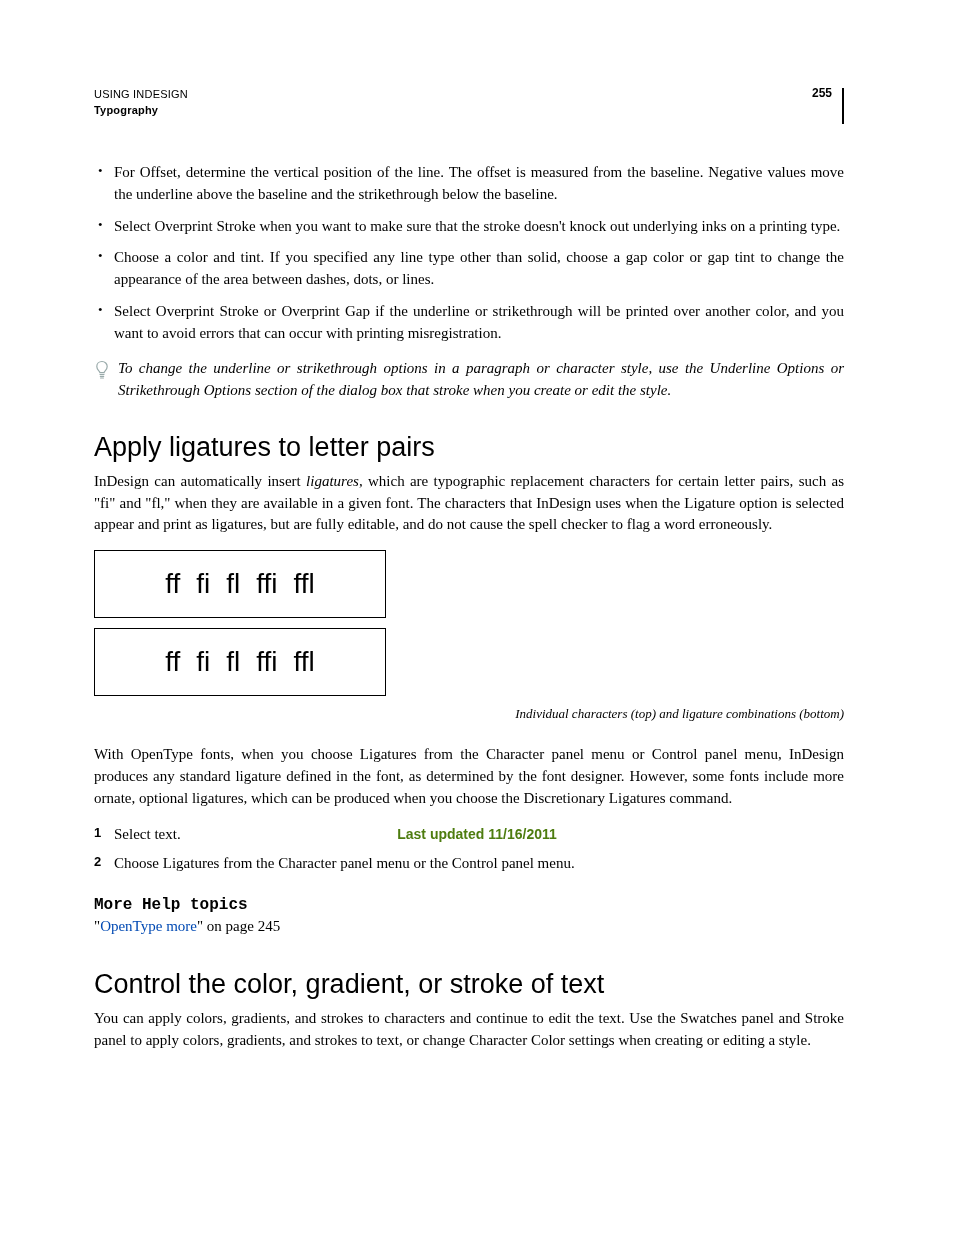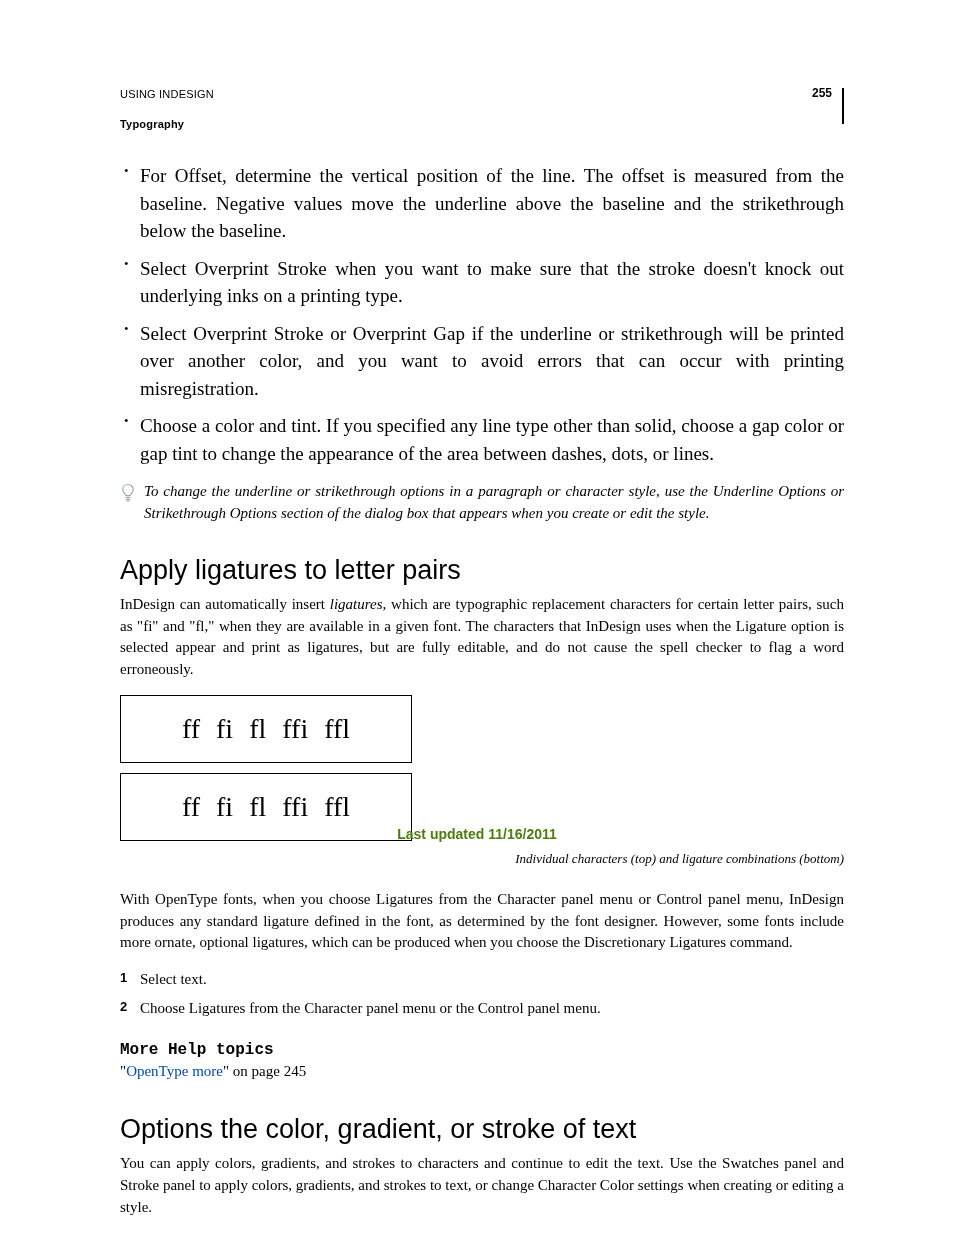--- a/index.html
+++ b/index.html
@@ -1,31 +1,31 @@
 <!DOCTYPE html>
 <html><head>
 <meta charset="utf-8">
 <style>
   * { margin: 0; padding: 0; box-sizing: border-box; }
   html, body { width: 954px; height: 1235px; background: #fff; font-family: "Minion Pro", Georgia, "Times New Roman", serif; color: #000; }
-  .page { position: relative; width: 954px; height: 898px; padding: 88px 110px 0 120px; }
+  .page { position: relative; width: 954px; height: 898px; padding: 88px 110px 0 94px; }
   .running-head { position: relative; border-right: 2px solid #000; padding-right: 12px; padding-bottom: 6px; margin-bottom: 38px; height: 36px; }
   .rh-left { font-size: 11px; letter-spacing: 0.2px; }
   .rh-title { font-family: "Myriad Pro", "Segoe UI", Arial, sans-serif; font-size: 11px; }
-  .rh-section { font-family: "Myriad Pro", "Segoe UI", Arial, sans-serif; font-weight: 700; font-size: 11px; margin-top: 18px; }
+  .rh-section { font-family: "Myriad Pro", "Segoe UI", Arial, sans-serif; font-weight: 700; font-size: 11px; margin-top: 4px; }
   .rh-page { position: absolute; right: 10px; top: -2px; font-family: "Myriad Pro", "Segoe UI", Arial, sans-serif; font-weight: 700; font-size: 12px; }
   ul.bullets { list-style: none; margin: 0 0 14px 0; }
-  ul.bullets > li { position: relative; padding-left: 20px; font-size: 19px; line-height: 1.45; margin-bottom: 10px; text-align: justify; }
+  ul.bullets > li { position: relative; padding-left: 20px; font-size: 15px; line-height: 1.45; margin-bottom: 10px; text-align: justify; }
   ul.bullets > li::before { content: "•"; position: absolute; left: 4px; top: 0; font-size: 13px; }
   .tip-row { display: flex; align-items: flex-start; gap: 6px; font-style: italic; font-size: 15px; line-height: 1.45; margin-bottom: 30px; text-align: justify; }
   .tip-icon { flex: 0 0 18px; margin-top: 2px; }
   h2.section { font-family: "Myriad Pro", "Segoe UI", Arial, sans-serif; font-weight: 400; font-size: 27px; margin-bottom: 8px; }
   p.body { font-size: 15px; line-height: 1.45; margin-bottom: 14px; text-align: justify; }
   .lig-figure { margin: 6px 0 8px 0; }
-  .lig-box { border: 1px solid #000; width: 292px; height: 68px; display: flex; align-items: center; justify-content: center; margin-bottom: 10px; font-family: Liberation Serif, serif; font-size: 28px; letter-spacing: 0; }
+  .lig-box { border: 1px solid #000; width: 292px; height: 68px; display: flex; align-items: center; justify-content: center; margin-bottom: 10px; font-family: Liberation Sans, sans-serif; font-size: 28px; letter-spacing: 0; }
   .lig-box span { margin: 0 8px; }
   .lig-box.lig-on { font-feature-settings: "liga" 1, "dlig" 1; }
   .caption { font-style: italic; font-size: 13px; margin-bottom: 22px; text-align: right; }
   ol.steps { list-style: none; counter-reset: step; margin-bottom: 22px; }
   ol.steps > li { counter-increment: step; position: relative; padding-left: 20px; font-size: 15px; line-height: 1.5; margin-bottom: 6px; }
   ol.steps > li::before { content: counter(step); position: absolute; left: 0; top: 0; font-family: "Myriad Pro", "Segoe UI", Arial, sans-serif; font-weight: 700; font-size: 13px; }
   h3.more-help { font-family: Liberation Mono, monospace; font-weight: 700; font-size: 16px; margin-bottom: 4px; }
   .help-line { font-size: 15px; margin-bottom: 34px; }
   a.xref { color: #0049b3; text-decoration: none; }
   .footer { position: absolute; bottom: 56px; left: 0; width: 954px; text-align: center; font-family: "Myriad Pro", "Segoe UI", Arial, sans-serif; font-weight: 700; color: #4d7c0f; font-size: 14px; }
@@ -40,32 +40,32 @@
     <div class="rh-left">
       <div class="rh-title">USING INDESIGN</div>
       <div class="rh-section">Typography</div>
     </div>
     <div class="rh-page">255</div>
   </div>
 
   <ul class="bullets">
     <li>For Offset, determine the vertical position of the line. The offset is measured from the baseline. Negative values move the underline above the baseline and the strikethrough below the baseline.</li>
     <li>Select Overprint Stroke when you want to make sure that the stroke doesn't knock out underlying inks on a printing type.</li>
+    <li>Choose a color and tint. If you specified any line type other than solid, choose a gap color or gap tint to change the appearance of the area between dashes, dots, or lines.</li>
     <li>Select Overprint Stroke or Overprint Gap if the underline or strikethrough will be printed over another color, and you want to avoid errors that can occur with printing misregistration.</li>
-    <li>Choose a color and tint. If you specified any line type other than solid, choose a gap color or gap tint to change the appearance of the area between dashes, dots, or lines.</li>
   </ul>
 
   <div class="tip-row">
     <span class="tip-icon">
       <svg width="16" height="20" viewBox="0 0 16 20">
           <path d="M8 1.5c-3 0-5.2 2.2-5.2 5 0 1.9 1 3.3 2 4.3.6.6 1 1.2 1.1 1.9h4.2c.1-.7.5-1.3 1.1-1.9 1-1 2-2.4 2-4.3 0-2.8-2.2-5-5.2-5z" fill="none" stroke="#9aa" stroke-width="1.2"></path>
           <path d="M6 14.5h4M6.3 16.3h3.4M6.6 18h2.8" fill="none" stroke="#9aa" stroke-width="1.2" stroke-linecap="round"></path>
         </svg>
     </span>
-    <span>To change the underline or strikethrough options in a paragraph or character style, use the Underline Options or Strikethrough Options section of the dialog box that appears when you create or edit the style.</span>
+    <span>To change the underline or strikethrough options in a paragraph or character style, use the Underline Options or Strikethrough Options section of the dialog box that stroke when you create or edit the style.</span>
   </div>
 
   <h2 class="section">Apply ligatures to letter pairs</h2>
   <p class="body">
     <span>InDesign can automatically insert </span><em>ligatures</em><span>, which are typographic replacement characters for certain letter pairs, such as "fi" and "fl," when they are available in a given font. The characters that InDesign uses when the Ligature option is selected appear and print as ligatures, but are fully editable, and do not cause the spell checker to flag a word erroneously.</span>
   </p>
 
   <div class="lig-figure">
     <div class="lig-box">
       <span>ff</span>
@@ -89,17 +89,17 @@
   <ol class="steps">
     <li>Select text.</li>
     <li>Choose Ligatures from the Character panel menu or the Control panel menu.</li>
   </ol>
 
   <h3 class="more-help">More Help topics</h3>
   <p class="help-line">
     <span>"</span><a href="#" class="xref">OpenType more</a><span>" on page 245</span>
   </p>
 
-  <h2 class="section">Options the color, gradient, or stroke of text</h2>
+  <h2 class="section">Control the color, gradient, or stroke of text</h2>
   <p class="body">You can apply colors, gradients, and strokes to characters and continue to edit the text. Use the Swatches panel and Stroke panel to apply colors, gradients, and strokes to text, or change Character Color settings when creating or editing a style.</p>
 
   <div class="footer">Last updated 11/16/2011</div>
 </div>
 
 </body></html>

